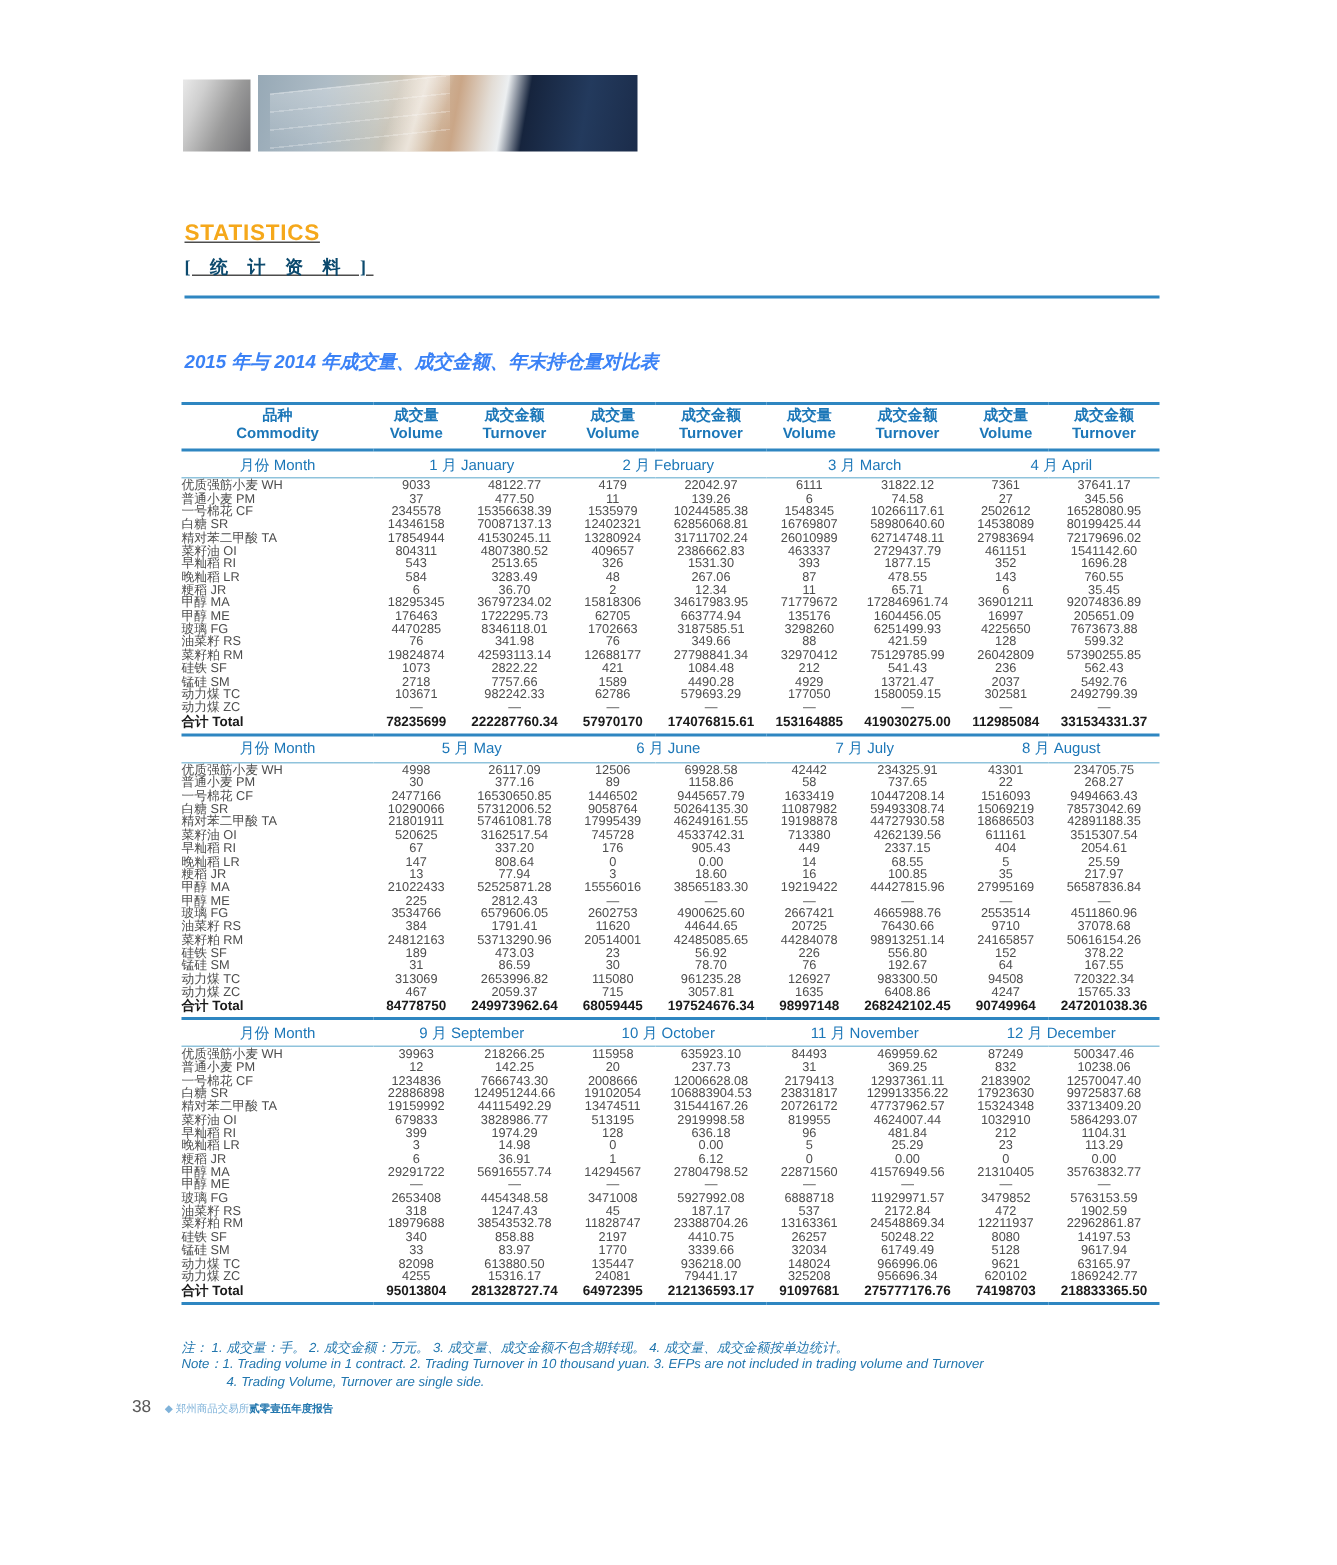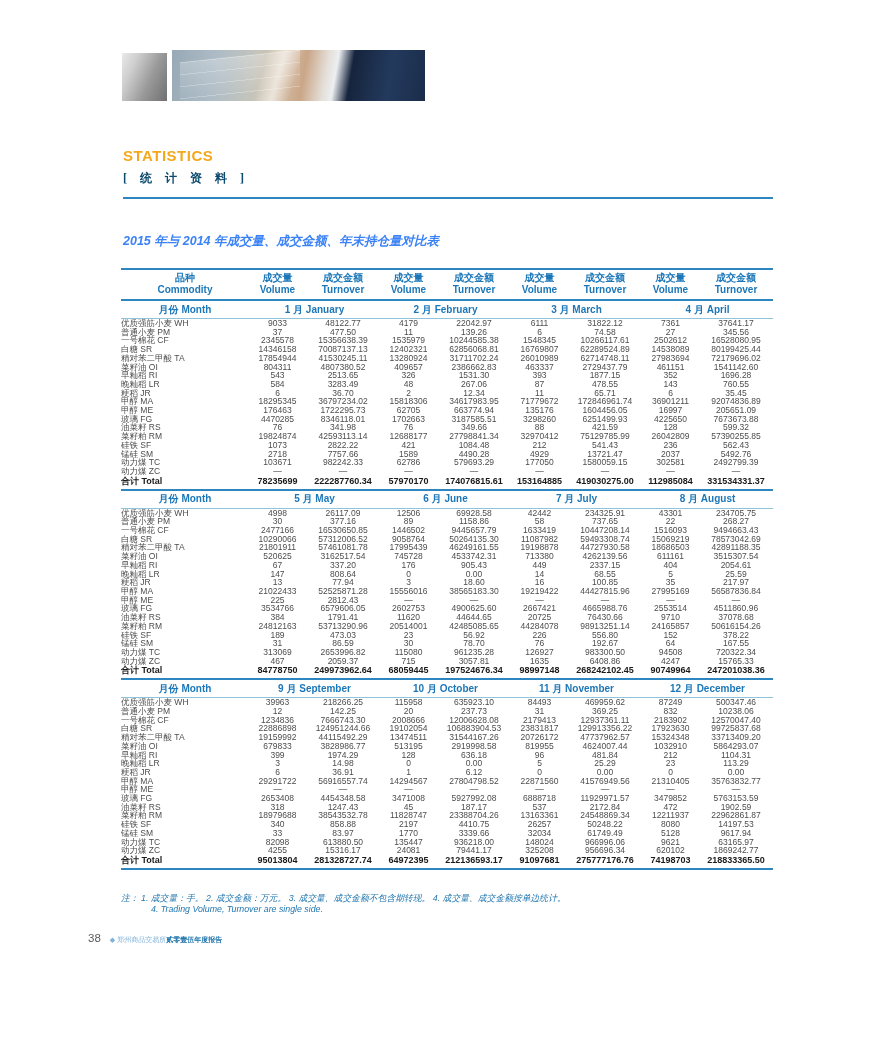--- a/index.html
+++ b/index.html
@@ -27,41 +27,41 @@
     transform:rotate(-8deg);
   }
   .photo-main::after{
     content:"";position:absolute;left:8px;top:6px;width:120px;height:40px;
     background:
       linear-gradient(rgba(255,255,255,.25),rgba(255,255,255,0)),
       repeating-linear-gradient(180deg,rgba(255,255,255,.25) 0 1px,rgba(0,0,0,0) 1px 12px);
     transform:skewY(-6deg);
   }
   
-  .heading-block{position:absolute;left:123px;top:147px;width:650px;}
+  .heading-block{position:absolute;left:123px;top:147px;width:650px;text-decoration:underline;}
   .stats-heading{color:#f5a81b;font-weight:bold;font-size:15px;letter-spacing:.5px;}
   .section-title-cn{color:#0c4a6e;font-weight:bold;font-size:12px;letter-spacing:5px;margin-top:6px;font-family:"Liberation Serif","DejaVu Serif",serif;}
   .heading-rule{margin-top:10px;height:2px;background:#2e86c1;width:650px;}
   .table-title{position:absolute;left:123px;top:233px;width:650px;color:#3b82f6;font-style:italic;}
   .table-title .cn{font-size:12.5px;font-weight:bold;}
   .table-title .en{font-size:10px;margin-top:2px;}
   
   .table-wrap{position:absolute;left:121px;top:268px;width:652px;}
   table{border-collapse:collapse;width:652px;table-layout:fixed;}
   col.c-name{width:128px;}
   col.c-vol{width:57px;}
   col.c-turn{width:74px;}
   th,td{padding:0;margin:0;text-align:center;vertical-align:middle;}
   .col-header-row th{
     color:#1c77b8;font-size:10px;font-weight:bold;line-height:12px;
     border-top:2px solid #2e86c1;border-bottom:2px solid #2e86c1;
     padding:2px 0 3px 0;
   }
   .month-row td{
-    color:#1c77b8;font-size:10px;font-weight:bold;height:17px;
+    color:#1c77b8;font-size:10px;font-weight:normal;height:17px;
     border-bottom:1px solid #8fc3dc;
   }
   .data-row td{font-size:8.5px;line-height:8.7px;color:#4d4d4d;white-space:nowrap;}
   .data-row td.name, .total-row td.name{text-align:left;padding-right:20px;}
   .total-row td{
     font-size:9px;font-weight:bold;color:#1a1a1a;line-height:11px;
     border-bottom:2px solid #2e86c1;padding-bottom:2px;white-space:nowrap;
   }
   
   .notes{margin-top:23px;color:#2176ae;font-style:italic;font-size:8.8px;line-height:11.5px;}
@@ -184,21 +184,21 @@
           <td>2502612</td>
           <td>16528080.95</td>
         </tr>
         <tr class="data-row">
           <td class="name">白糖 SR</td>
           <td>14346158</td>
           <td>70087137.13</td>
           <td>12402321</td>
           <td>62856068.81</td>
           <td>16769807</td>
-          <td>62289524.89</td>
+          <td>58980640.60</td>
           <td>14538089</td>
           <td>80199425.44</td>
         </tr>
         <tr class="data-row">
           <td class="name">精对苯二甲酸 TA</td>
           <td>17854944</td>
           <td>41530245.11</td>
           <td>13280924</td>
           <td>31711702.24</td>
           <td>26010989</td>
@@ -789,20 +789,21 @@
           <td>212136593.17</td>
           <td>91097681</td>
           <td>275777176.76</td>
           <td>74198703</td>
           <td>218833365.50</td>
         </tr>
       </tbody>
   </table>
   <div class="notes">
     <div>注：    1. 成交量：手。    2. 成交金额：万元。    3. 成交量、成交金额不包含期转现。    4. 成交量、成交金额按单边统计。</div>
+    <div>Note：1. Trading volume in 1 contract.    2. Trading Turnover in 10 thousand yuan.    3. EFPs are not included in trading volume and Turnover</div>
     <div class="en-2">4. Trading Volume, Turnover are single side.</div>
   </div>
 </div>
 
 <div class="footer">
   <span class="page-num">38</span>
   <span class="light">◆ 郑州商品交易所</span>
   <span class="bold">贰零壹伍年度报告</span>
 </div>
 

